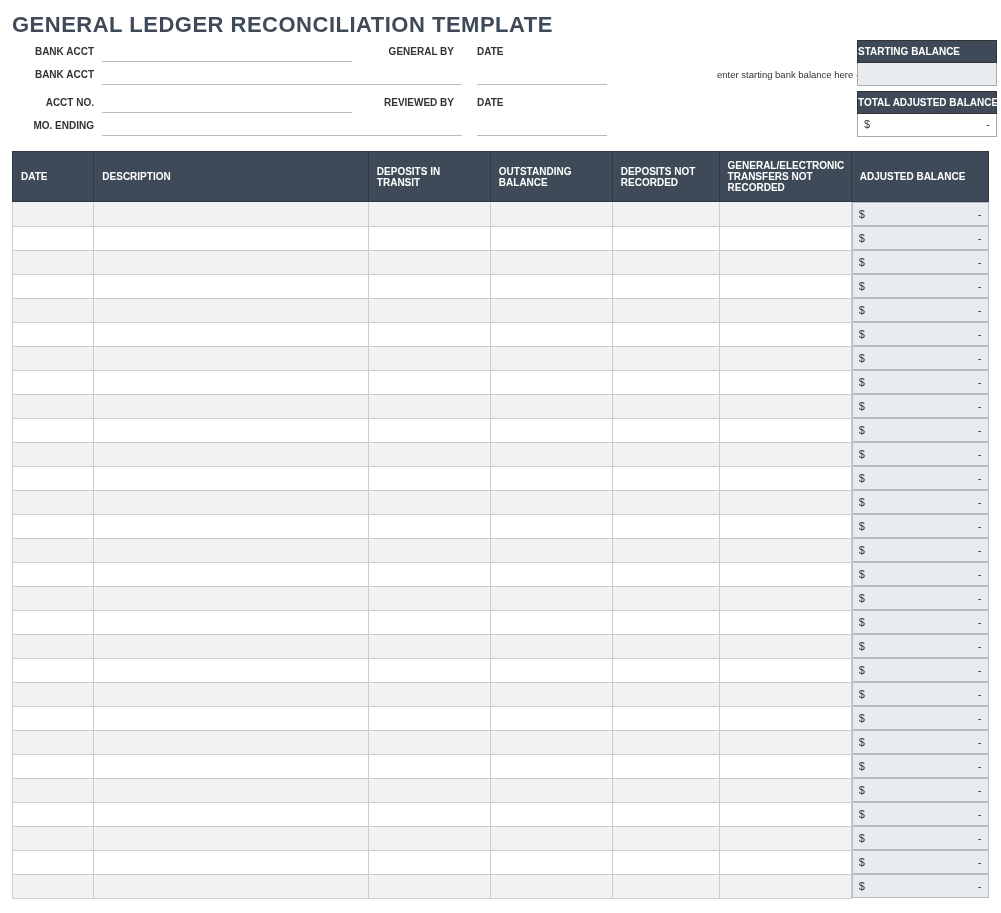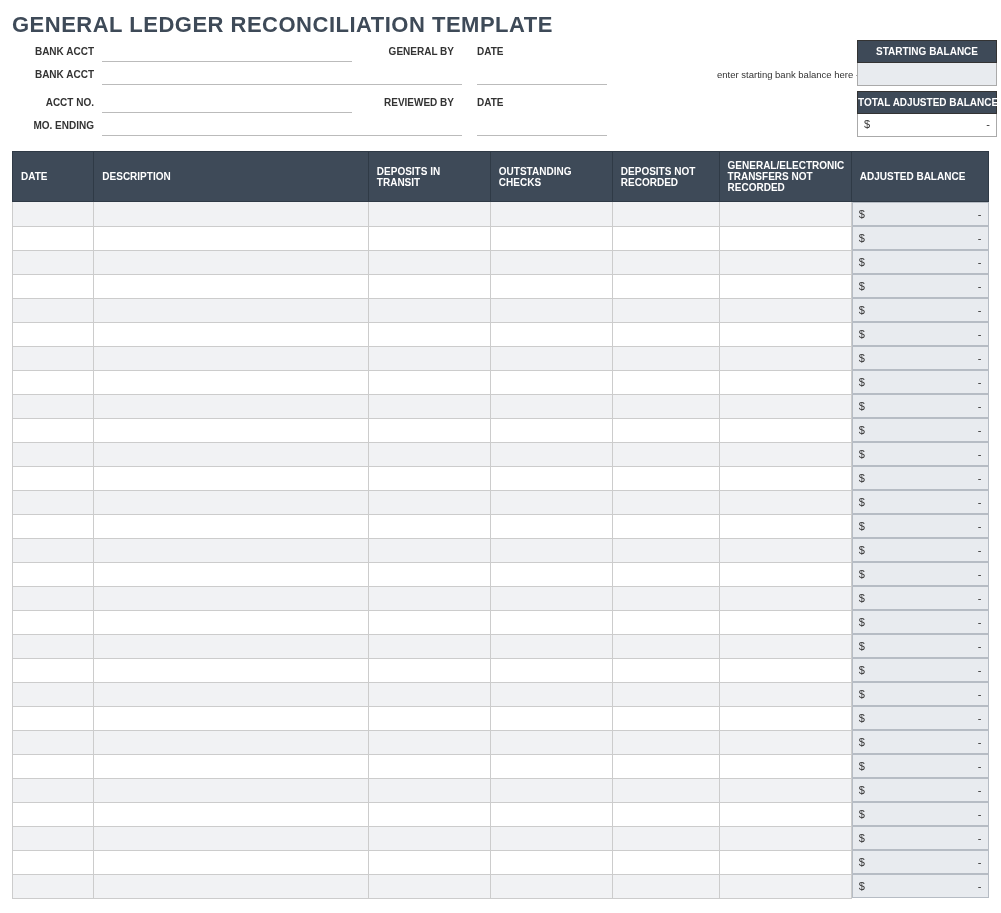--- a/index.html
+++ b/index.html
@@ -44,21 +44,21 @@
     text-align: right;
     padding: 6px 6px 6px 0;
     align-self: center;
     white-space: nowrap;
   }
   .hdr .boxhdr {
     background: #3e4a58;
     color: #fff;
     font-weight: bold;
     font-size: 10px;
-    text-align: center;
+    text-align: left;
     padding: 5px 0;
     border: 1px solid #333;
     white-space: nowrap;
   }
   .hdr .boxval {
     background: #e8ebef;
     border: 1px solid #aaa;
     border-top: none;
     padding: 4px 6px;
     font-size: 11px;
@@ -168,21 +168,21 @@
       <col class="col-chk">
       <col class="col-dnr">
       <col class="col-cnr">
       <col class="col-adj">
   </colgroup>
   <thead>
     <tr>
       <th>DATE</th>
       <th>DESCRIPTION</th>
       <th>DEPOSITS IN TRANSIT</th>
-      <th>OUTSTANDING CHECKS</th>
+      <th>OUTSTANDING BALANCE</th>
       <th>DEPOSITS NOT RECORDED</th>
       <th>GENERAL/ELECTRONIC TRANSFERS NOT RECORDED</th>
       <th>ADJUSTED BALANCE</th>
     </tr>
   </thead>
   <tbody id="ledger-body">
       <tr>
         <td></td>
         <td></td>
         <td></td>

